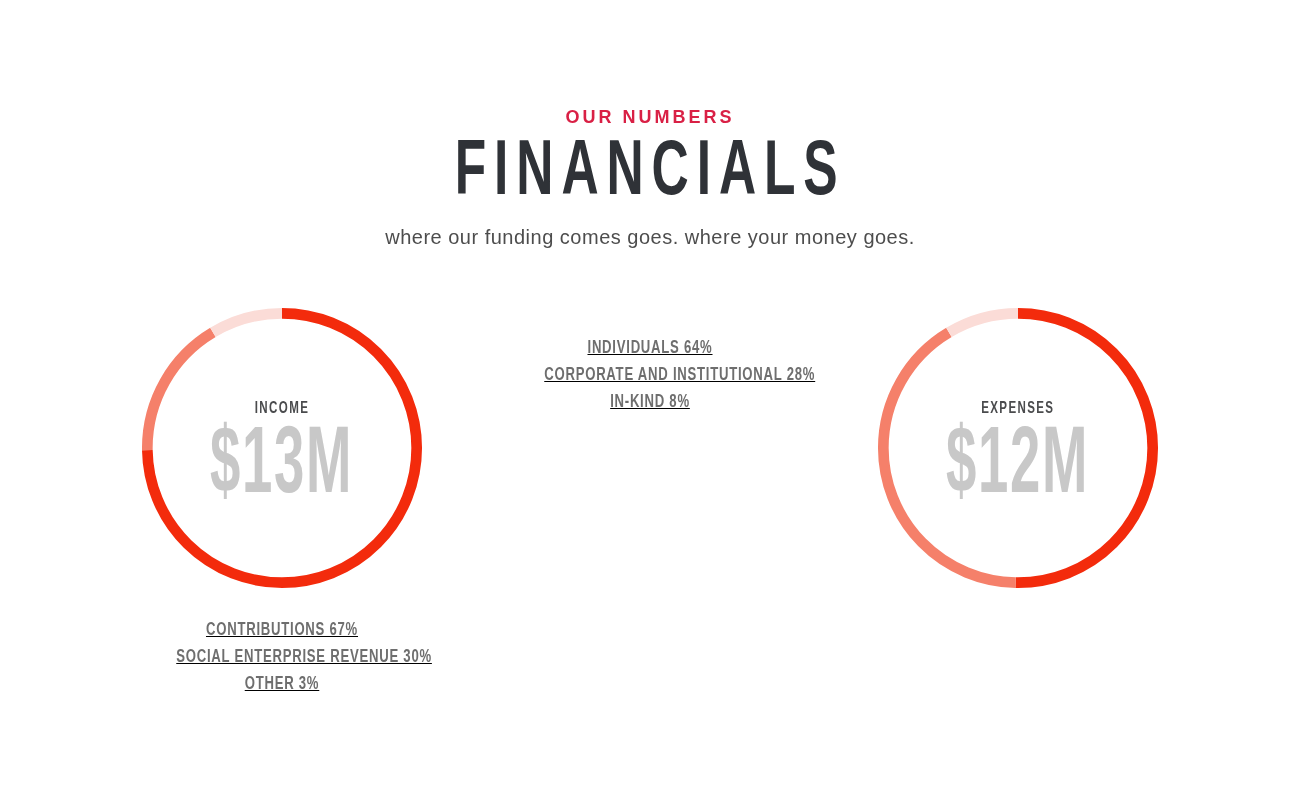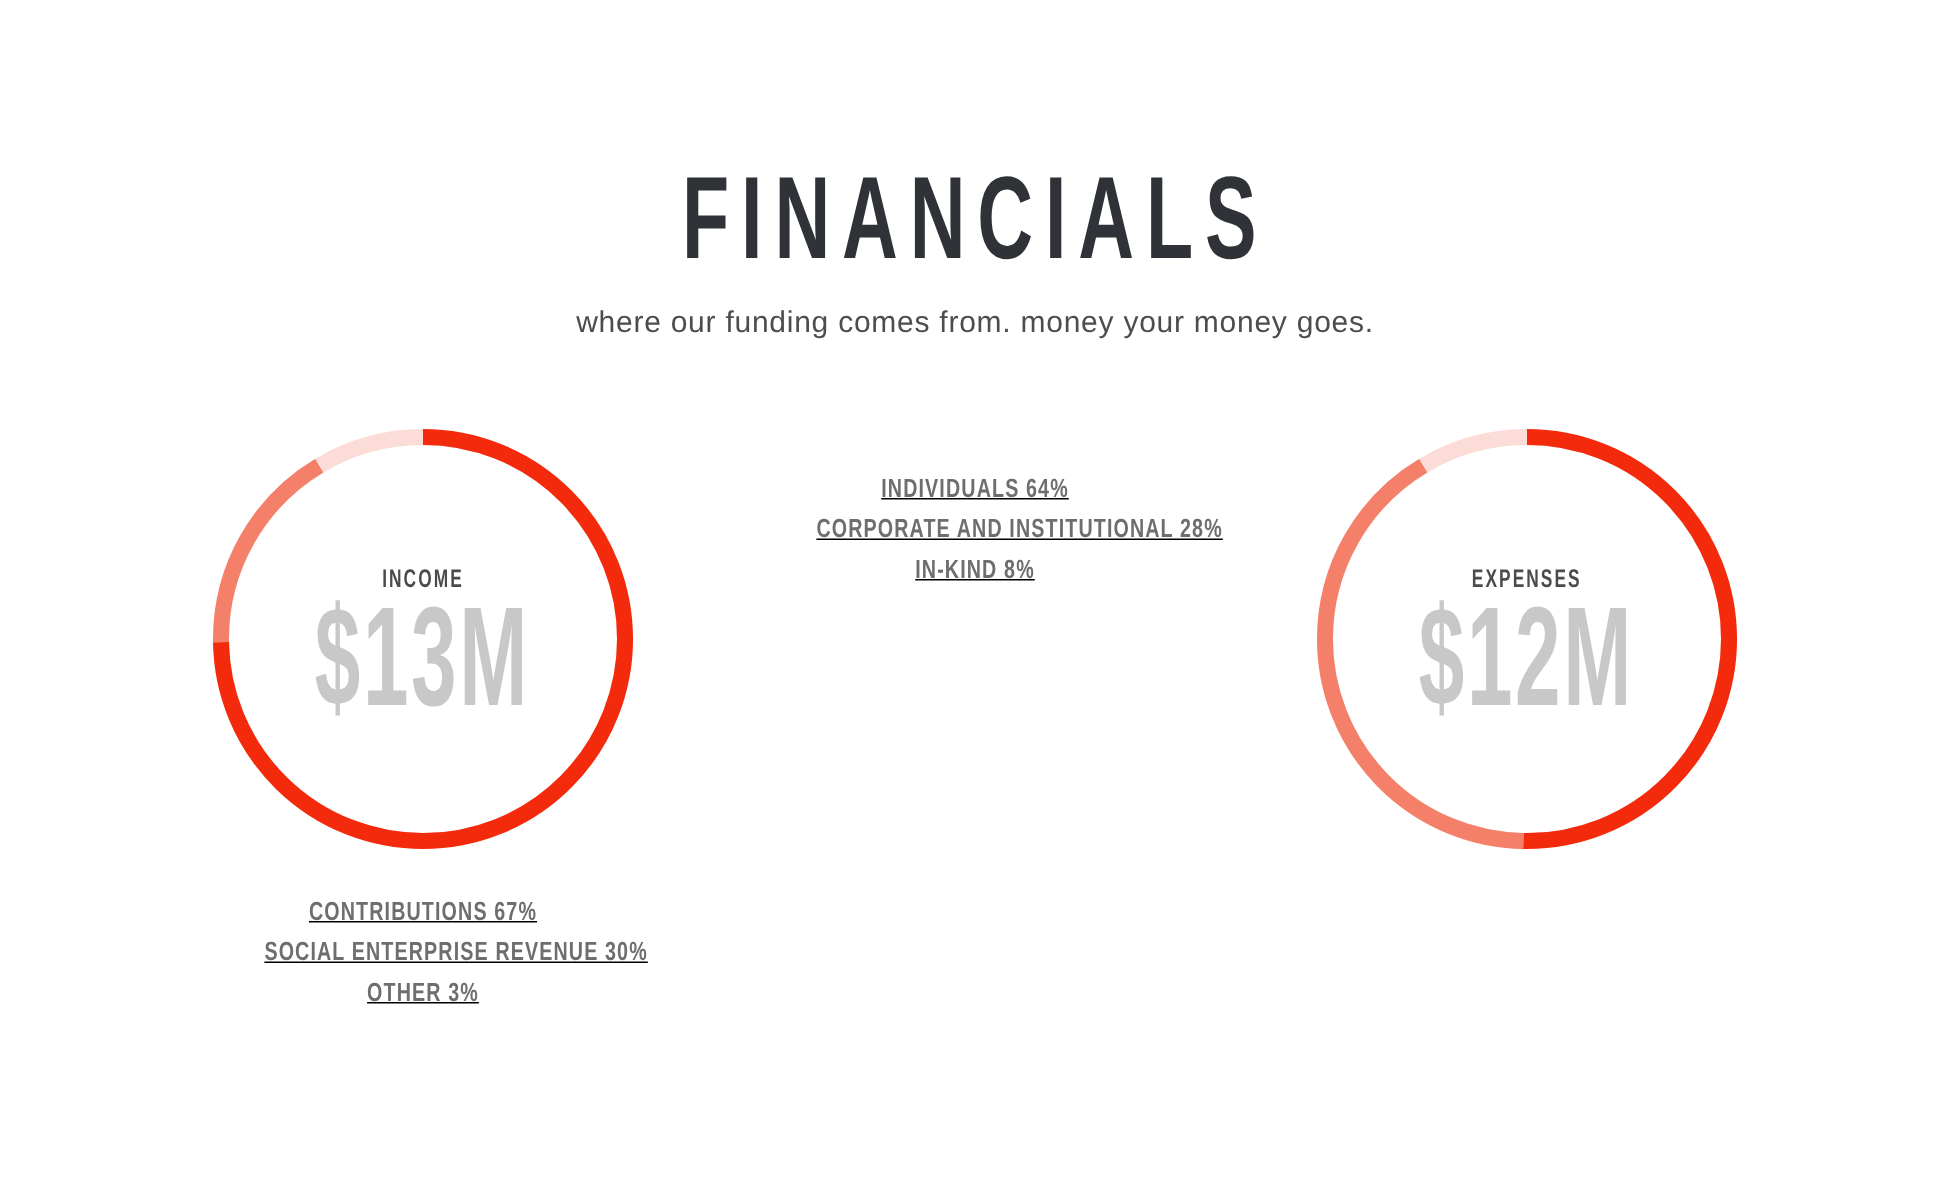--- a/index.html
+++ b/index.html
@@ -56,26 +56,27 @@
     font-size:17.5px;font-weight:700;letter-spacing:1px;line-height:27px;
     color:var(--caption-gray,#6e6e6e);
     transform:scaleX(0.75);transform-origin:center;
     white-space:nowrap;
   }
 </style>
 </head>
 <body>
 
 <main>
+  <div class="eyebrow">OUR NUMBERS</div>
 
   <div class="title-wrap">
     <h1 class="title" style="margin:0;">FINANCIALS</h1>
   </div>
 
-  <p class="subtitle">where our funding comes from. money your money goes.</p>
+  <p class="subtitle">where our funding comes goes. where your money goes.</p>
 
   <div class="rings-row" id="rings-row">
       <section class="ring-col">
     <div class="ring-wrap">
       <svg class="ring-svg" viewBox="0 0 290 290">
             <circle cx="145" cy="145" r="138.5" fill="none" stroke="#f32b0c" stroke-width="11" stroke-dasharray="650.2485927692674 219.97257227510534" stroke-dashoffset="0"></circle>
             <circle cx="145" cy="145" r="138.5" fill="none" stroke="#f5806a" stroke-width="11" stroke-dasharray="145.03686084072876 725.1843042036439" stroke-dashoffset="-650.2485927692674"></circle>
             <circle cx="145" cy="145" r="138.5" fill="none" stroke="#fbdcd7" stroke-width="11" stroke-dasharray="74.93571143437654 795.2854536099961" stroke-dashoffset="-795.2854536099961"></circle>
           </svg>
       <div class="ring-center">

